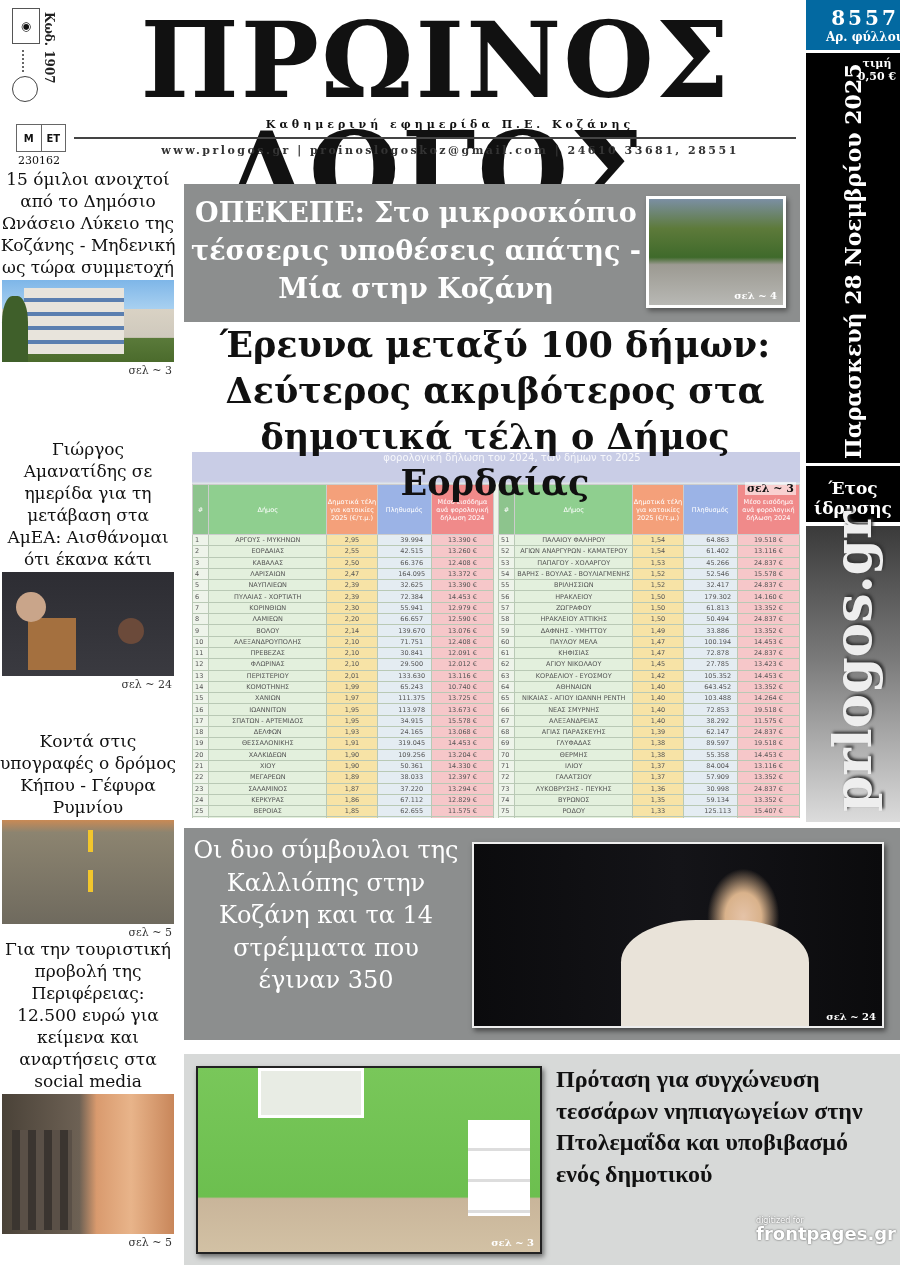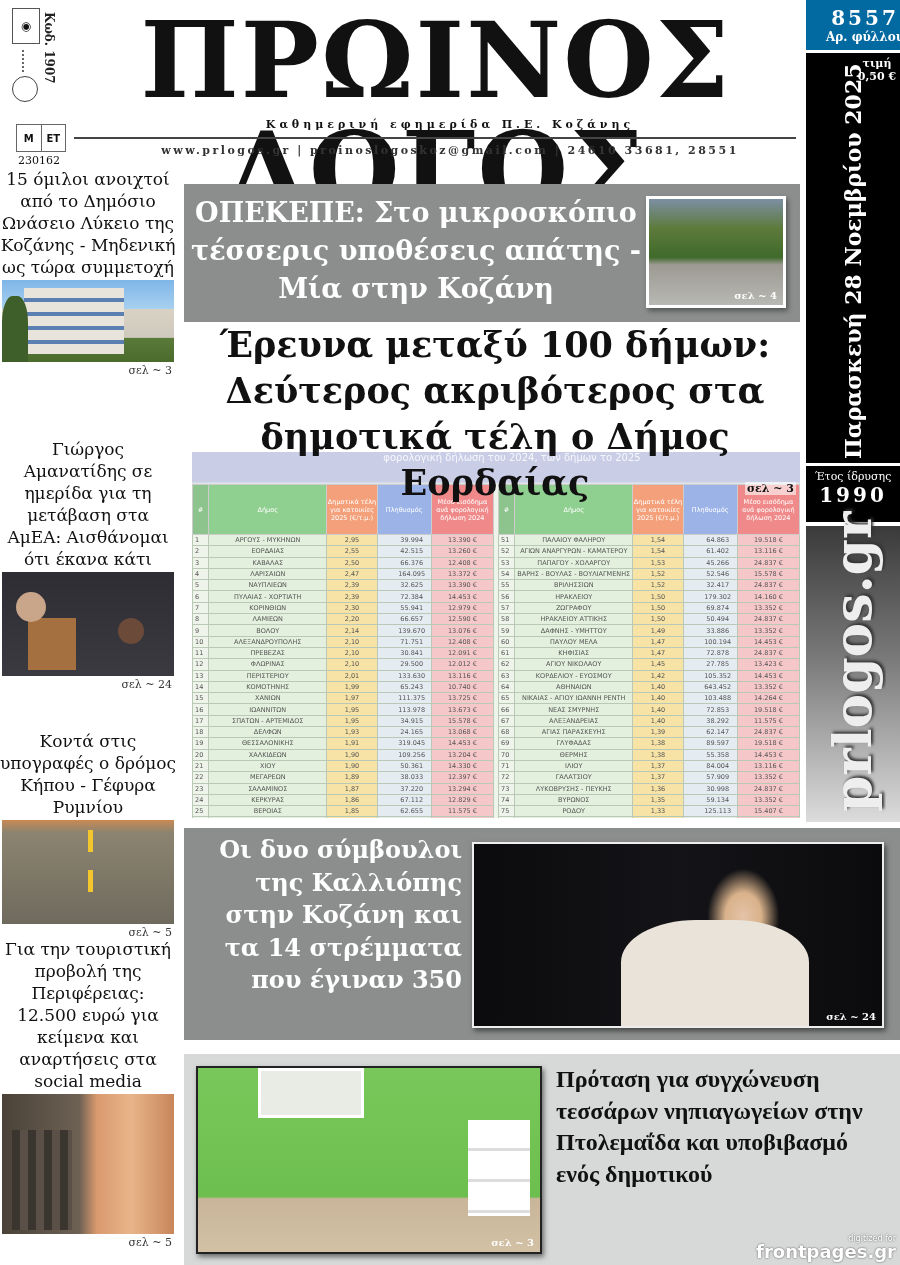--- a/index.html
+++ b/index.html
@@ -25,21 +25,21 @@
 
   
   .rcol { position: absolute; left: 806px; top: 0; width: 94px; height: 1265px; }
   .issue-box { position: absolute; left: 0; top: 0; width: 118px; height: 50px; background: #0369a1; color: #fff; text-align: center; }
   .issue-box .num { font-size: 20px; font-weight: bold; letter-spacing: 3px; padding-top: 6px; }
   .issue-box .lbl { font-size: 12px; font-weight: bold; }
   .date-box { position: absolute; left: 0; top: 53px; width: 94px; height: 410px; background: #000; color: #fff; }
   .date-box .price { text-align: center; font-size: 11px; font-weight: bold; padding-top: 4px; margin-left: 48px; }
   .date-box .date { position: absolute; left: 22px; top: 22px; width: 50px; height: 384px; writing-mode: vertical-rl; transform: rotate(180deg); font-size: 22px; font-weight: bold; text-align: center; line-height: 50px; white-space: nowrap; }
   .founded { position: absolute; left: 0; top: 466px; width: 94px; height: 56px; background: #000; color: #fff; text-align: center; }
-  .founded .lbl { font-size: 11px; font-weight: normal; padding-top: 4px; }
+  .founded .lbl { font-size: 17px; font-weight: bold; padding-top: 12px; }
   .founded .yr { font-size: 20px; font-weight: bold; letter-spacing: 3px; }
   .web-box { position: absolute; left: 0; top: 526px; width: 94px; height: 296px; background: linear-gradient(180deg, #3a3a3a 0%, #7a7a7a 45%, #dcdcdc 100%); }
   .web-box .url { position: absolute; left: 10px; top: 10px; width: 74px; height: 276px; writing-mode: vertical-rl; transform: rotate(180deg); font-size: 52px; font-weight: bold; color: #eee; text-align: center; line-height: 74px; text-shadow: 2px 2px 3px #333; }
 
   
   .lstory { position: absolute; left: 0; width: 176px; text-align: center; }
   .lstory h3 { font-family: "DejaVu Serif", serif; font-size: 17px; line-height: 22px; font-weight: normal; color: #111; }
   .lstory .photo { width: 172px; margin: 2px 2px 0 2px; }
   .lstory .page { text-align: right; font-size: 11px; color: #333; padding-right: 4px; margin-top: 2px; }
 
@@ -78,33 +78,33 @@
   .tbl th.c-i { background: #f08a8a; width: 62px; }
   .tbl td { height: 11.3px; border: 1px solid #b9c9b5; text-align: center; padding: 0 1px; white-space: nowrap; overflow: hidden; }
   .tbl td.n { text-align: left; padding-left: 2px; }
   .tbl td.t { background: #f7e3a6; }
   .tbl td.p { background: #e4ecf2; padding-left: 16px; }
   .tbl td.i { background: #f6c7c9; }
   .tbl td.d { background: #e3f0dd; }
 
   
   .kalliopi { left: 184px; top: 828px; width: 716px; height: 212px; }
-  .kalliopi h2 { position: absolute; left: 6px; top: 6px; width: 272px; text-align: right; color: #fff; font-family: "DejaVu Serif", serif; font-weight: bold; font-size: 24px; line-height: 32.5px; }
+  .kalliopi h2 { position: absolute; left: 6px; top: 6px; width: 272px; text-align: center; color: #fff; font-family: "DejaVu Serif", serif; font-weight: normal; font-size: 24px; line-height: 32.5px; }
   .kalliopi .photo { position: absolute; left: 288px; top: 14px; width: 412px; height: 186px; border: 2px solid #eee; box-shadow: 2px 3px 5px rgba(0,0,0,.5);
     background: radial-gradient(ellipse 60px 80px at 66% 40%, #e5c3a8 0%, #d9b28b 30%, transparent 60%), linear-gradient(90deg, #0b0b0d 0%, #141418 50%, #0b0b0d 100%); }
   .kalliopi .photo::after { content:""; position:absolute; left:36%; top:42%; width:46%; height:58%; background: #e9e3d9; border-radius: 40% 40% 0 0; }
 
   
   .nursery { position: absolute; left: 184px; top: 1054px; width: 716px; height: 211px; background: #d7d9d8; }
   .nursery .photo { position: absolute; left: 12px; top: 12px; width: 346px; height: 188px; border: 2px solid #222; box-shadow: 2px 3px 5px rgba(0,0,0,.5);
     background: linear-gradient(180deg, #79c75a 0%, #6cbf4f 70%, #c9b59a 71%, #d2c1a4 100%); }
   .nursery .photo::before { content:""; position:absolute; left:60px; top:0; width:100px; height:44px; background:#e8ece4; border:3px solid #fff; }
   .nursery .photo::after { content:""; position:absolute; left:270px; top:52px; width:62px; height:96px; background: repeating-linear-gradient(180deg, #fff 0 28px, #ddd 28px 31px); }
   .nursery h2 { position: absolute; left: 372px; top: 10px; width: 336px; text-align: left; font-family: Liberation Serif, serif; font-weight: bold; font-size: 24px; line-height: 31.5px; color: #111; }
-  .watermark { position: absolute; right: 4px; bottom: 4px; text-align: right; font-family: "DejaVu Sans", sans-serif; color: #fff; text-shadow: 0 0 2px #444; line-height: 1; }
+  .watermark { position: absolute; right: 4px; bottom: 22px; font-family: "DejaVu Sans", sans-serif; color: #fff; text-shadow: 0 0 2px #444; line-height: 1; }
   .watermark .small { font-size: 8px; }
   .watermark .big { font-size: 18px; font-weight: bold; letter-spacing: 0; }
 </style>
 </head>
 <body>
 
 <div class="badges">
   <div class="badge-esiee">◉</div>
   <div class="badge-seal">
       <div class="lines"></div>
@@ -422,21 +422,21 @@
           <td class="n">56</td>
           <td class="d">ΗΡΑΚΛΕΙΟΥ</td>
           <td class="t">1,50</td>
           <td class="p">179.302</td>
           <td class="i">14.160 €</td>
         </tr>
         <tr>
           <td class="n">57</td>
           <td class="d">ΖΩΓΡΑΦΟΥ</td>
           <td class="t">1,50</td>
-          <td class="p">69.874</td>
+          <td class="p">61.813</td>
           <td class="i">13.352 €</td>
         </tr>
         <tr>
           <td class="n">58</td>
           <td class="d">ΗΡΑΚΛΕΙΟΥ ΑΤΤΙΚΗΣ</td>
           <td class="t">1,50</td>
           <td class="p">50.494</td>
           <td class="i">24.837 €</td>
         </tr>
         <tr>

